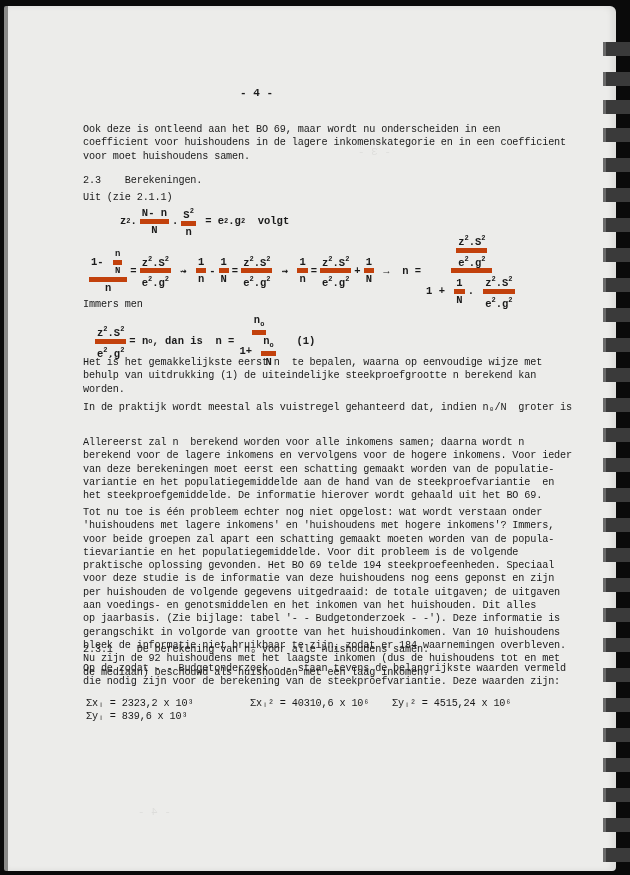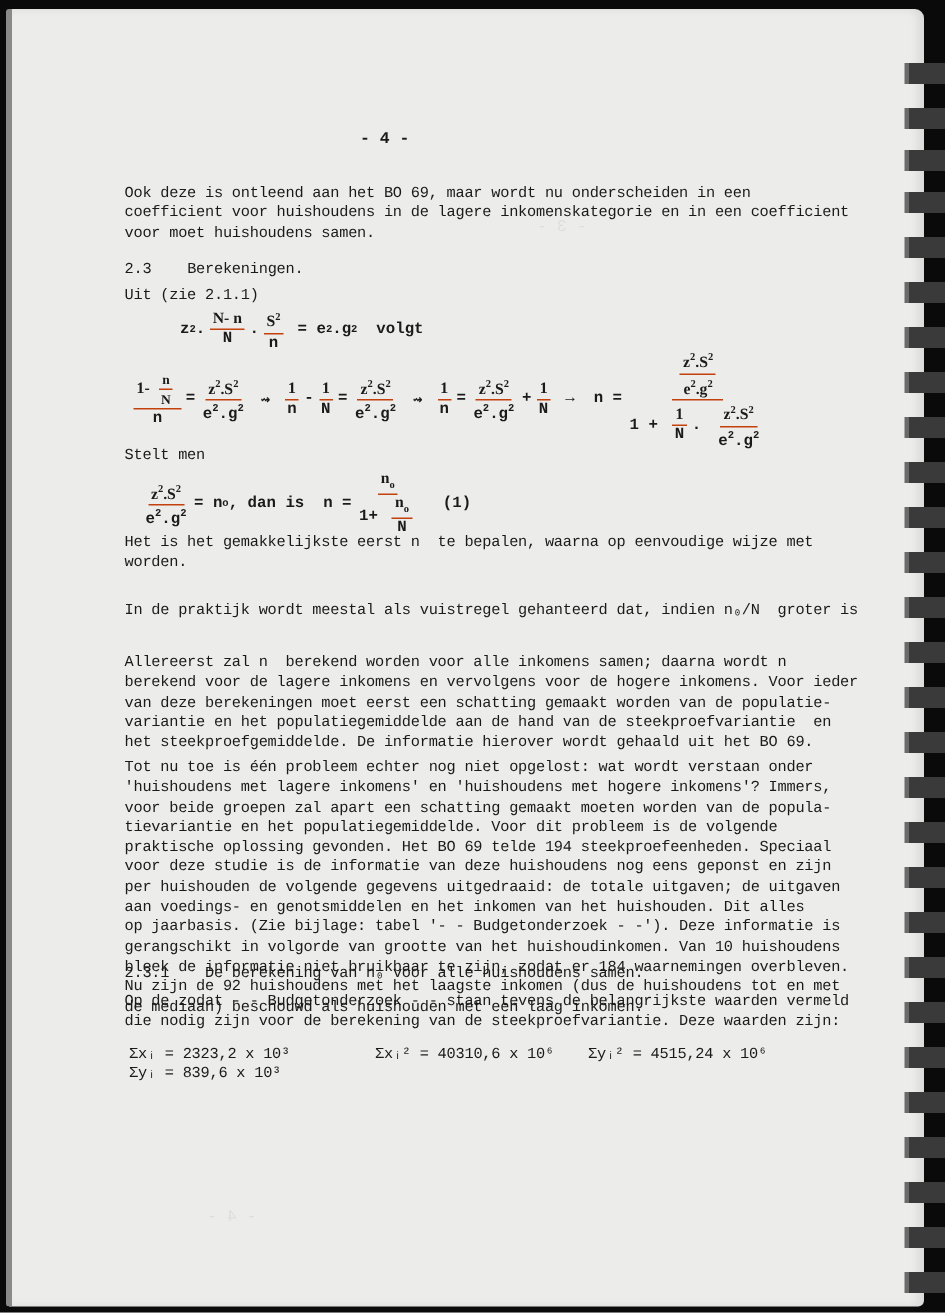--- a/index.html
+++ b/index.html
@@ -7,21 +7,21 @@
          font-family:"Liberation Mono","DejaVu Sans Mono",monospace; }
   .page { position:absolute; left:4px; top:6px; width:608px; height:865px;
           background:#ececea; border-left:4px solid #8a8a88; border-radius:2px 6px 4px 2px;
           box-shadow: inset -4px 0 6px rgba(0,0,0,0.08); }
   .ghost { position:absolute; color:#000; opacity:0.06; font-size:11px; transform:scaleX(-1); white-space:nowrap; }
   .tooth { position:absolute; left:606px; width:24px; height:14px; background:#3a3a3a; }
   .tooth::before { content:""; position:absolute; left:-3px; top:0; width:3px; height:14px; background:#6a6a6a; }
   .txt { position:absolute; color:#1a1a1a; font-size:10.2px; line-height:13.3px; letter-spacing:-0.15px; white-space:pre; font-weight:normal; }
   .pageno { position:absolute; left:240px; top:87px; font-size:11px; font-weight:bold; color:#1a1a1a; }
   .frac { display:inline-flex; flex-direction:column; align-items:center; vertical-align:middle; margin:0 3px; }
-  .frac .num { border-bottom:1px solid #c2410c; padding:0 2px; line-height:12px;font-family:Liberation Serif, serif; }
+  .frac .num { border-bottom:5px solid #c2410c; padding:0 2px; line-height:12px; }
   .frac .den { padding:0 2px; line-height:12px; }
   .eq { position:absolute; color:#1a1a1a; font-size:10.5px; font-weight:bold; white-space:nowrap; display:flex; align-items:center; }
   sup, sub { font-size:7px; }
 </style>
 </head>
 <body>
 
 <div class="page">
 
   <div class="ghost" style="left:350px;top:140px;">- 3 -</div>
@@ -127,39 +127,39 @@
       <span class="den">1 + <span class="frac">
           <span class="num">1</span>
           <span class="den">N</span>
         </span>. <span class="frac">
           <span class="num">z<sup>2</sup>.S<sup>2</sup></span>
           <span class="den">e<sup>2</sup>.g<sup>2</sup></span>
         </span></span>
     </span>
 </div>
 
-<div class="txt" style="left:83px;top:298px;">Stelt men</div>
+<div class="txt" style="left:83px;top:298px;">Immers men</div>
 
 <div class="eq" style="left:92px;top:314px;">
   <span class="frac">
       <span class="num">z<sup>2</sup>.S<sup>2</sup></span>
       <span class="den">e<sup>2</sup>.g<sup>2</sup></span>
     </span>
   = n<sub>o</sub>,&nbsp;<span>dan is</span>&nbsp; n =
   <span class="frac">
       <span class="num">n<sub>o</sub></span>
       <span class="den">1+ <span class="frac">
           <span class="num">n<sub>o</sub></span>
           <span class="den">N</span>
         </span></span>
     </span>
   &nbsp;&nbsp;<span>(1)</span>
 </div>
 
-<div class="txt" style="left:83px;top:356px;"><div>Het is het gemakkelijkste eerst n  te bepalen, waarna op eenvoudige wijze met</div><div>worden.</div></div>
+<div class="txt" style="left:83px;top:356px;"><div>Het is het gemakkelijkste eerst n  te bepalen, waarna op eenvoudige wijze met</div><div>behulp van uitdrukking (1) de uiteindelijke steekproefgrootte n berekend kan</div><div>worden.</div></div>
 
 <div class="txt" style="left:83px;top:401px;"><div>In de praktijk wordt meestal als vuistregel gehanteerd dat, indien n₀/N  groter is</div></div>
 
 <div class="txt" style="left:83px;top:436px;"><div>Allereerst zal n  berekend worden voor alle inkomens samen; daarna wordt n</div><div>berekend voor de lagere inkomens en vervolgens voor de hogere inkomens. Voor ieder</div><div>van deze berekeningen moet eerst een schatting gemaakt worden van de populatie-</div><div>variantie en het populatiegemiddelde aan de hand van de steekproefvariantie  en</div><div>het steekproefgemiddelde. De informatie hierover wordt gehaald uit het BO 69.</div></div>
 
 <div class="txt" style="left:83px;top:506px;"><div>Tot nu toe is één probleem echter nog niet opgelost: wat wordt verstaan onder</div><div>'huishoudens met lagere inkomens' en 'huishoudens met hogere inkomens'? Immers,</div><div>voor beide groepen zal apart een schatting gemaakt moeten worden van de popula-</div><div>tievariantie en het populatiegemiddelde. Voor dit probleem is de volgende</div><div>praktische oplossing gevonden. Het BO 69 telde 194 steekproefeenheden. Speciaal</div><div>voor deze studie is de informatie van deze huishoudens nog eens geponst en zijn</div><div>per huishouden de volgende gegevens uitgedraaid: de totale uitgaven; de uitgaven</div><div>aan voedings- en genotsmiddelen en het inkomen van het huishouden. Dit alles</div><div>op jaarbasis. (Zie bijlage: tabel '- - Budgetonderzoek - -'). Deze informatie is</div><div>gerangschikt in volgorde van grootte van het huishoudinkomen. Van 10 huishoudens</div><div>bleek de informatie niet bruikbaar te zijn, zodat er 184 waarnemingen overbleven.</div><div>Nu zijn de 92 huishoudens met het laagste inkomen (dus de huishoudens tot en met</div><div>de mediaan) beschouwd als huishouden met een laag inkomen.</div></div>
 
 <div class="txt" style="left:83px;top:643px;"><span>2.3.1</span>    <span>De berekening van n₀ voor alle huishoudens samen.</span></div>
 
 <div class="txt" style="left:83px;top:662px;"><div>Op de zodat - - Budgetonderzoek - - staan tevens de belangrijkste waarden vermeld</div><div>die nodig zijn voor de berekening van de steekproefvariantie. Deze waarden zijn:</div></div>

